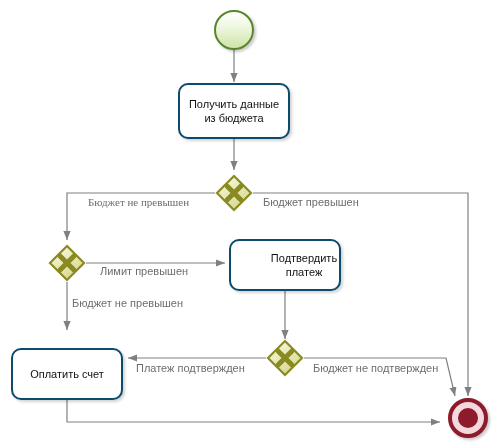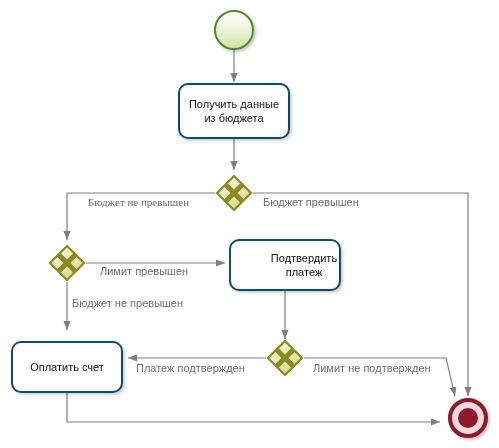--- a/index.html
+++ b/index.html
@@ -155,21 +155,21 @@
       <polygon points="19,2 36,19 19,36 2,19" fill="url(#gwgrad1)" stroke="#8a8a22" stroke-width="2.2"></polygon>
       <path d="M12,12 L26,26 M26,12 L12,26" stroke="#8a8a22" stroke-width="5" stroke-linecap="round"></path>
     </svg>
   </div>
 
   <div class="node task" style="left:229px; top:239px; width:112px; height:52px;padding-left:42px;">
     <span>Подтвердить
 платеж</span>
   </div>
 
-  <div class="node task" style="left:11px; top:341px; width:112px; height:52px;">
+  <div class="node task" style="left:11px; top:348px; width:112px; height:52px;">
     <span>Оплатить счет</span>
   </div>
 
   <div class="gateway" style="left:266px; top:339px;">
     <svg width="38" height="38" viewBox="0 0 38 38">
       <polygon points="19,2 36,19 19,36 2,19" fill="url(#gwgrad1)" stroke="#8a8a22" stroke-width="2.2"></polygon>
       <path d="M12,12 L26,26 M26,12 L12,26" stroke="#8a8a22" stroke-width="5" stroke-linecap="round"></path>
     </svg>
   </div>
 
@@ -180,15 +180,15 @@
   <div class="edge-label" style="left:88px; top:196px;font-family:Liberation Serif, serif;">Бюджет не превышен</div>
 
   <div class="edge-label" style="left:263px; top:196px;">Бюджет превышен</div>
 
   <div class="edge-label" style="left:100px; top:265px;">Лимит превышен</div>
 
   <div class="edge-label" style="left:72px; top:297px;">Бюджет не превышен</div>
 
   <div class="edge-label" style="left:136px; top:362px;">Платеж подтвержден</div>
 
-  <div class="edge-label" style="left:313px; top:362px;">Лимит не подтвержден</div>
+  <div class="edge-label" style="left:313px; top:362px;">Бюджет не подтвержден</div>
 
 </div>
 
 </body></html>

